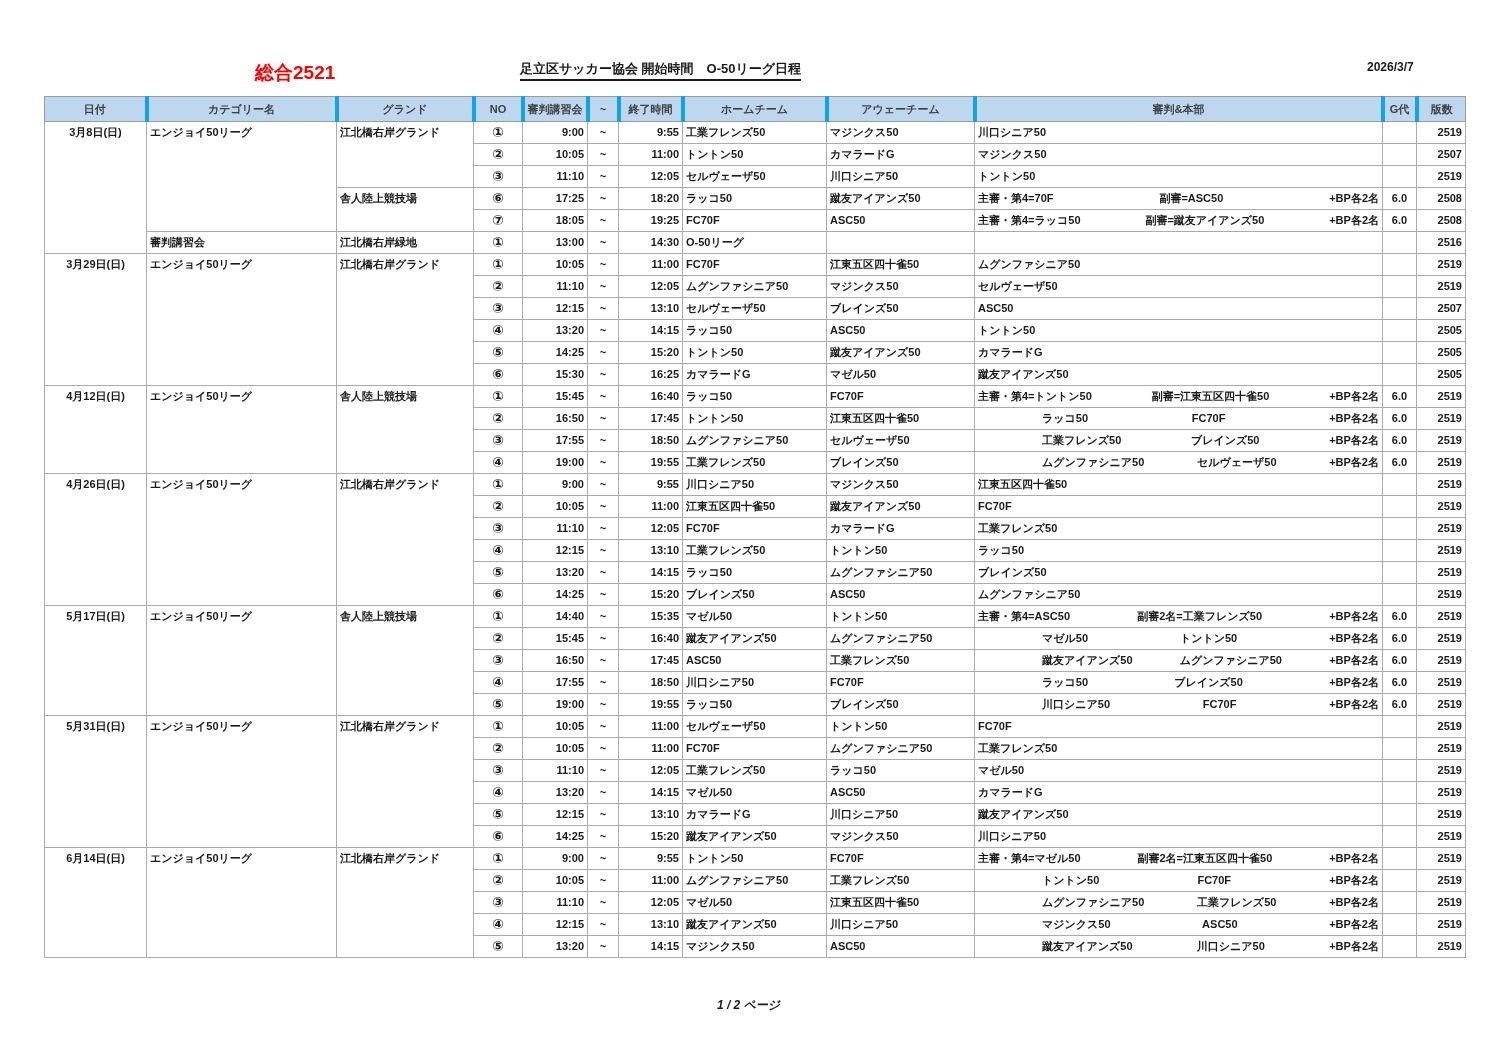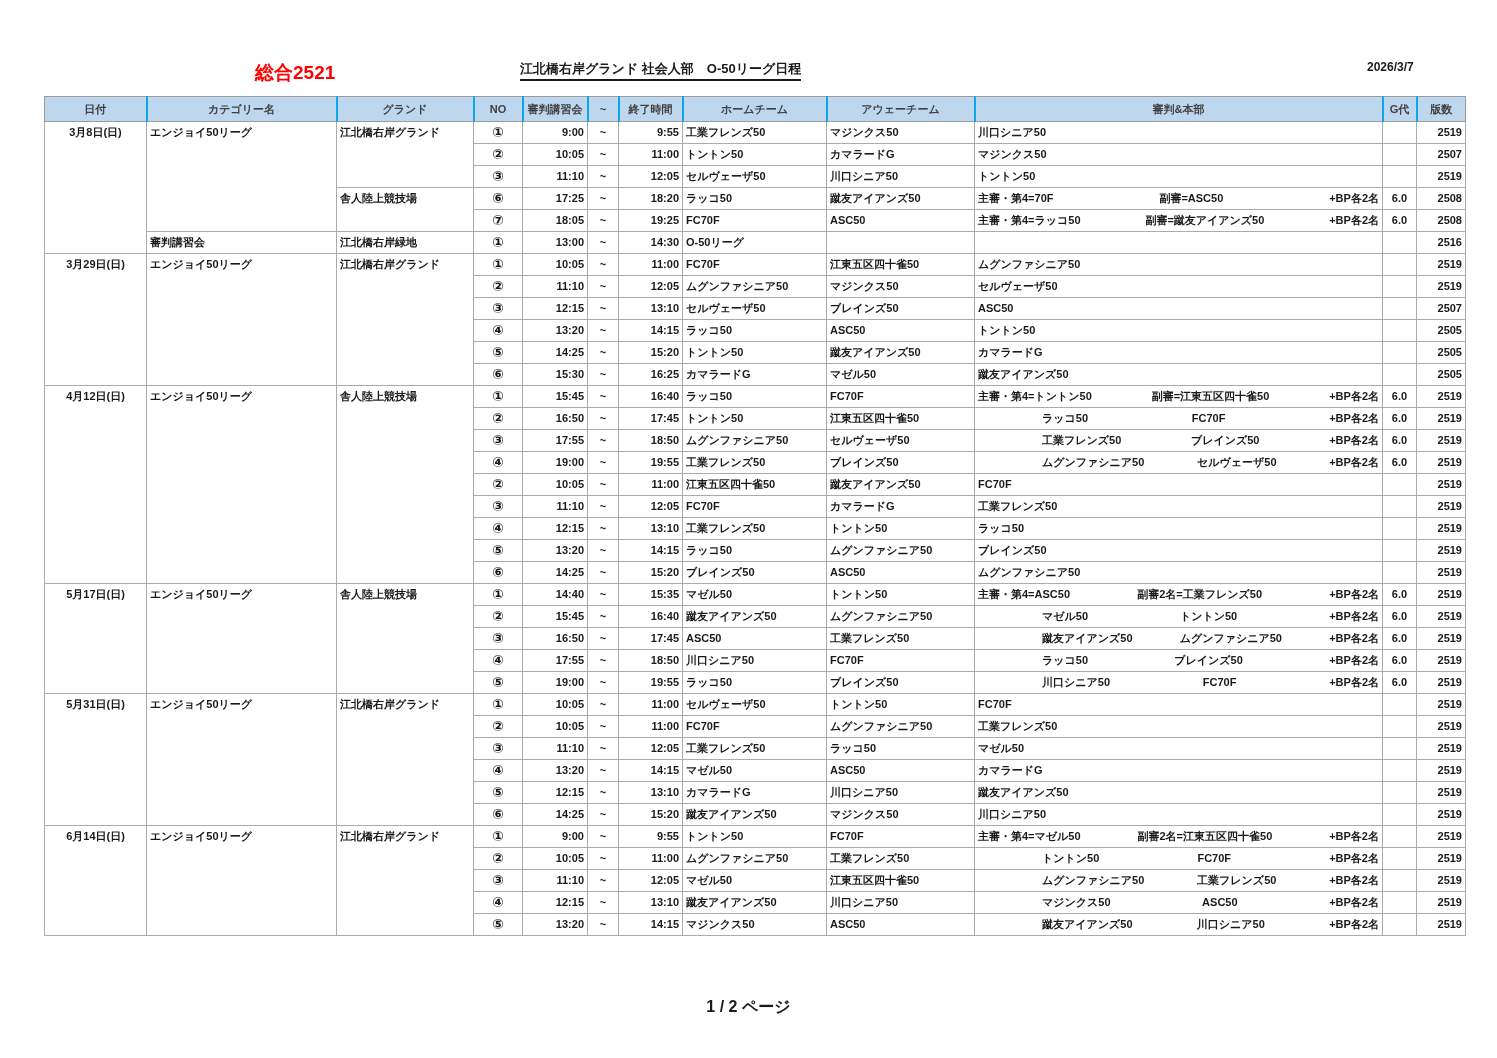--- a/index.html
+++ b/index.html
@@ -33,53 +33,53 @@
     padding:0 3px;
     height:21px;line-height:21px;
     box-sizing:border-box;
   }
   table.sched th{
     background:#bdd7ee;color:#404040;
     border:1px solid #9b9b9b;
     height:24px;line-height:24px;
     text-align:center;font-weight:bold;
   }
-  table.sched th+th{border-left:2px solid #0ea5e9;}
+  table.sched th+th{border-left:4px solid #0ea5e9;}
   table.sched td{
     border:1px solid #ababab;
     background:#ffffff;
   }
   
   table.sched td.cont{border-top-style:hidden;}
   .c-date{text-align:center;margin-top:6px;}
   .c-cat,.c-ground,.c-team{text-align:left;padding-left:14px;}
   .c-team{padding-left:8px;}
   .c-no{text-align:center;font-size:14px;}
   .c-time{text-align:right;padding-right:8px;}
   .c-tilde{text-align:center;}
   .c-gdai{text-align:center;}
   .c-ver{text-align:right;padding-right:5px;}
   .c-ref{padding-left:8px;padding-right:10px;}
   .ref-flex{display:flex;justify-content:space-between;}
   .ref-flex.ref-indent{padding-left:64px;}
   .footer{
     position:absolute;left:0;top:997px;width:100%;
-    text-align:center;font-size:16px;font-weight:bold;
+    text-align:center;font-size:12px;font-weight:bold;font-style:italic;
   }
   
   col.w1{width:102px;} col.w2{width:190px;} col.w3{width:137px;}
   col.w4{width:49px;}  col.w5{width:65px;}  col.w6{width:31px;}
   col.w7{width:64px;}  col.w8{width:144px;} col.w9{width:148px;}
   col.w10{width:408px;}col.w11{width:34px;} col.w12{width:49px;}
 </style>
 </head>
 <body>
 
 <div class="doc-code">総合2521</div>
-<div class="doc-title">江北橋右岸グランド 社会人部　O-50リーグ日程</div>
+<div class="doc-title">足立区サッカー協会 開始時間　O-50リーグ日程</div>
 <div class="doc-date">2026/3/7</div>
 
 <div class="sched-wrap">
   <table class="sched">
     <colgroup>
       <col class="w1">
         <col class="w2">
         <col class="w3">
         <col class="w4">
       <col class="w5">
@@ -362,20 +362,34 @@
             <div class="ref-flex ref-indent">
               <span>ムグンファシニア50</span>
               <span>セルヴェーザ50</span>
               <span>+BP各2名</span>
             </div>
           </td>
           <td class="c-gdai">6.0</td>
           <td class="c-ver">2519</td>
         </tr>
         <tr>
+          <td class="c-date">4月26日(日)</td>
+          <td class="c-cat">エンジョイ50リーグ</td>
+          <td class="c-ground">江北橋右岸グランド</td>
+          <td class="c-no">①</td>
+          <td class="c-time">9:00</td>
+          <td class="c-tilde">~</td>
+          <td class="c-time">9:55</td>
+          <td class="c-team">川口シニア50</td>
+          <td class="c-team">マジンクス50</td>
+          <td class="c-ref">江東五区四十雀50</td>
+          <td class="c-gdai"></td>
+          <td class="c-ver">2519</td>
+        </tr>
+        <tr>
           <td class="c-date cont"></td>
           <td class="c-cat cont"></td>
           <td class="c-ground cont"></td>
           <td class="c-no">②</td>
           <td class="c-time">10:05</td>
           <td class="c-tilde">~</td>
           <td class="c-time">11:00</td>
           <td class="c-team">江東五区四十雀50</td>
           <td class="c-team">蹴友アイアンズ50</td>
           <td class="c-ref">FC70F</td>

